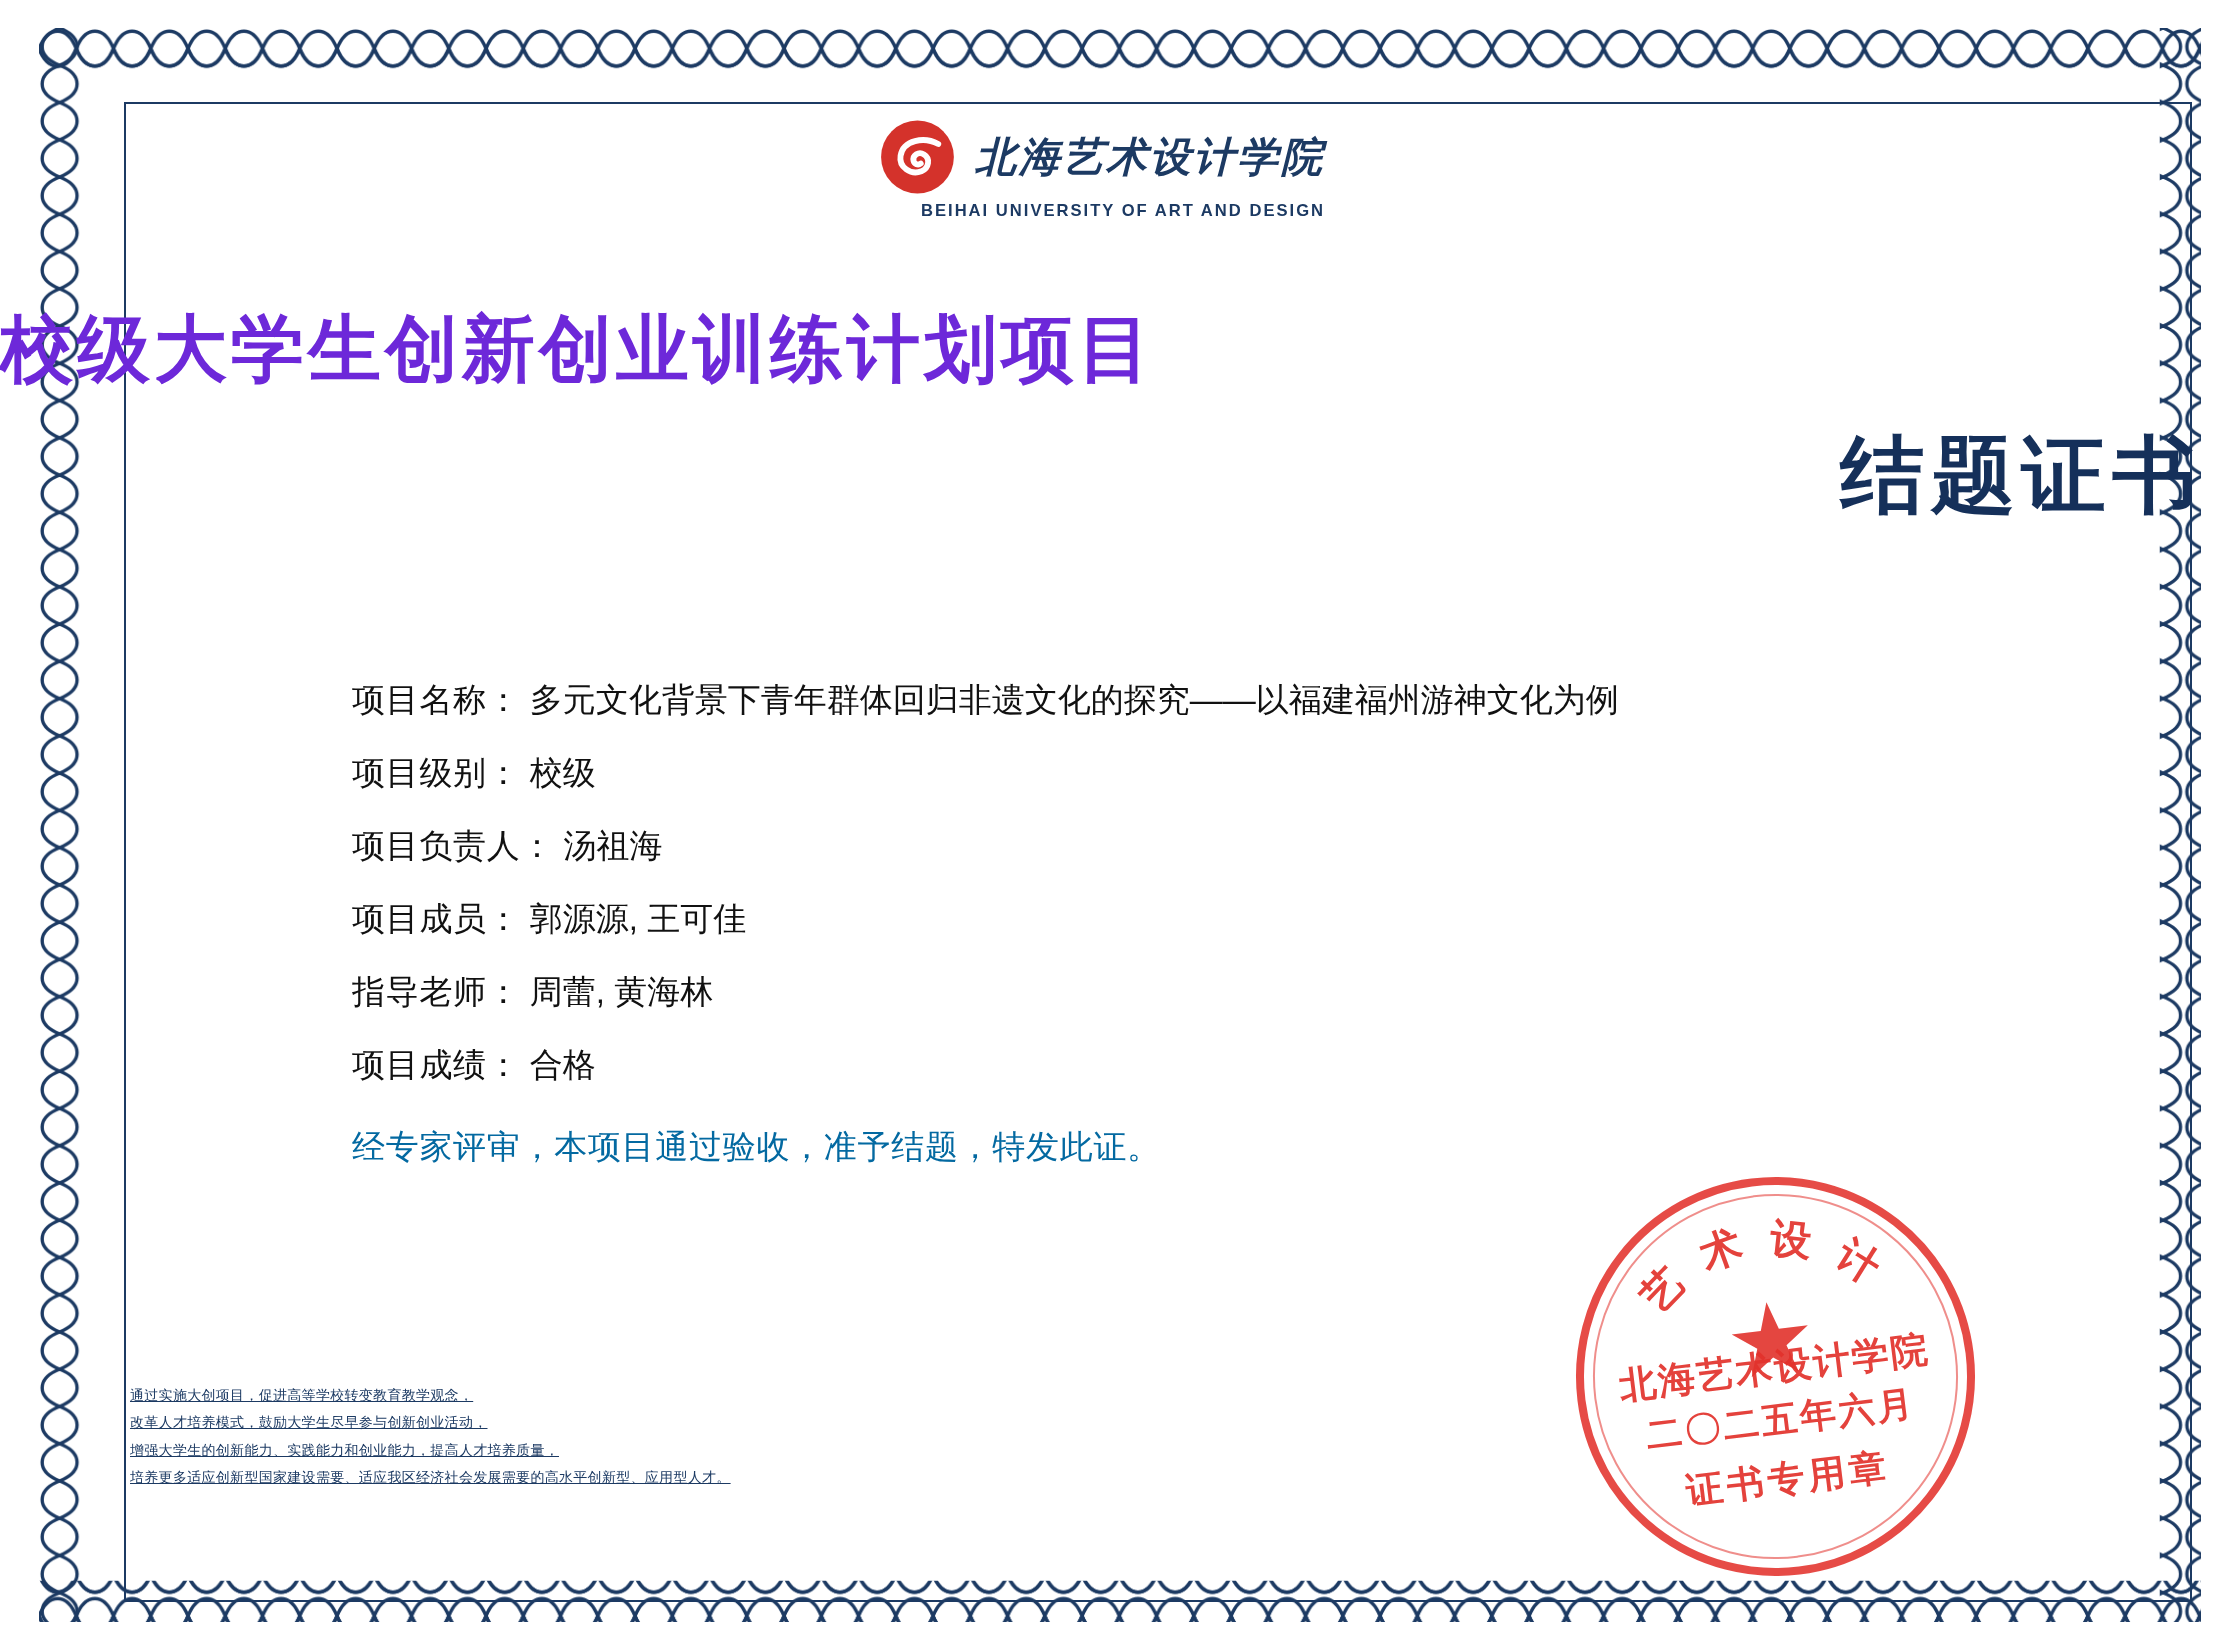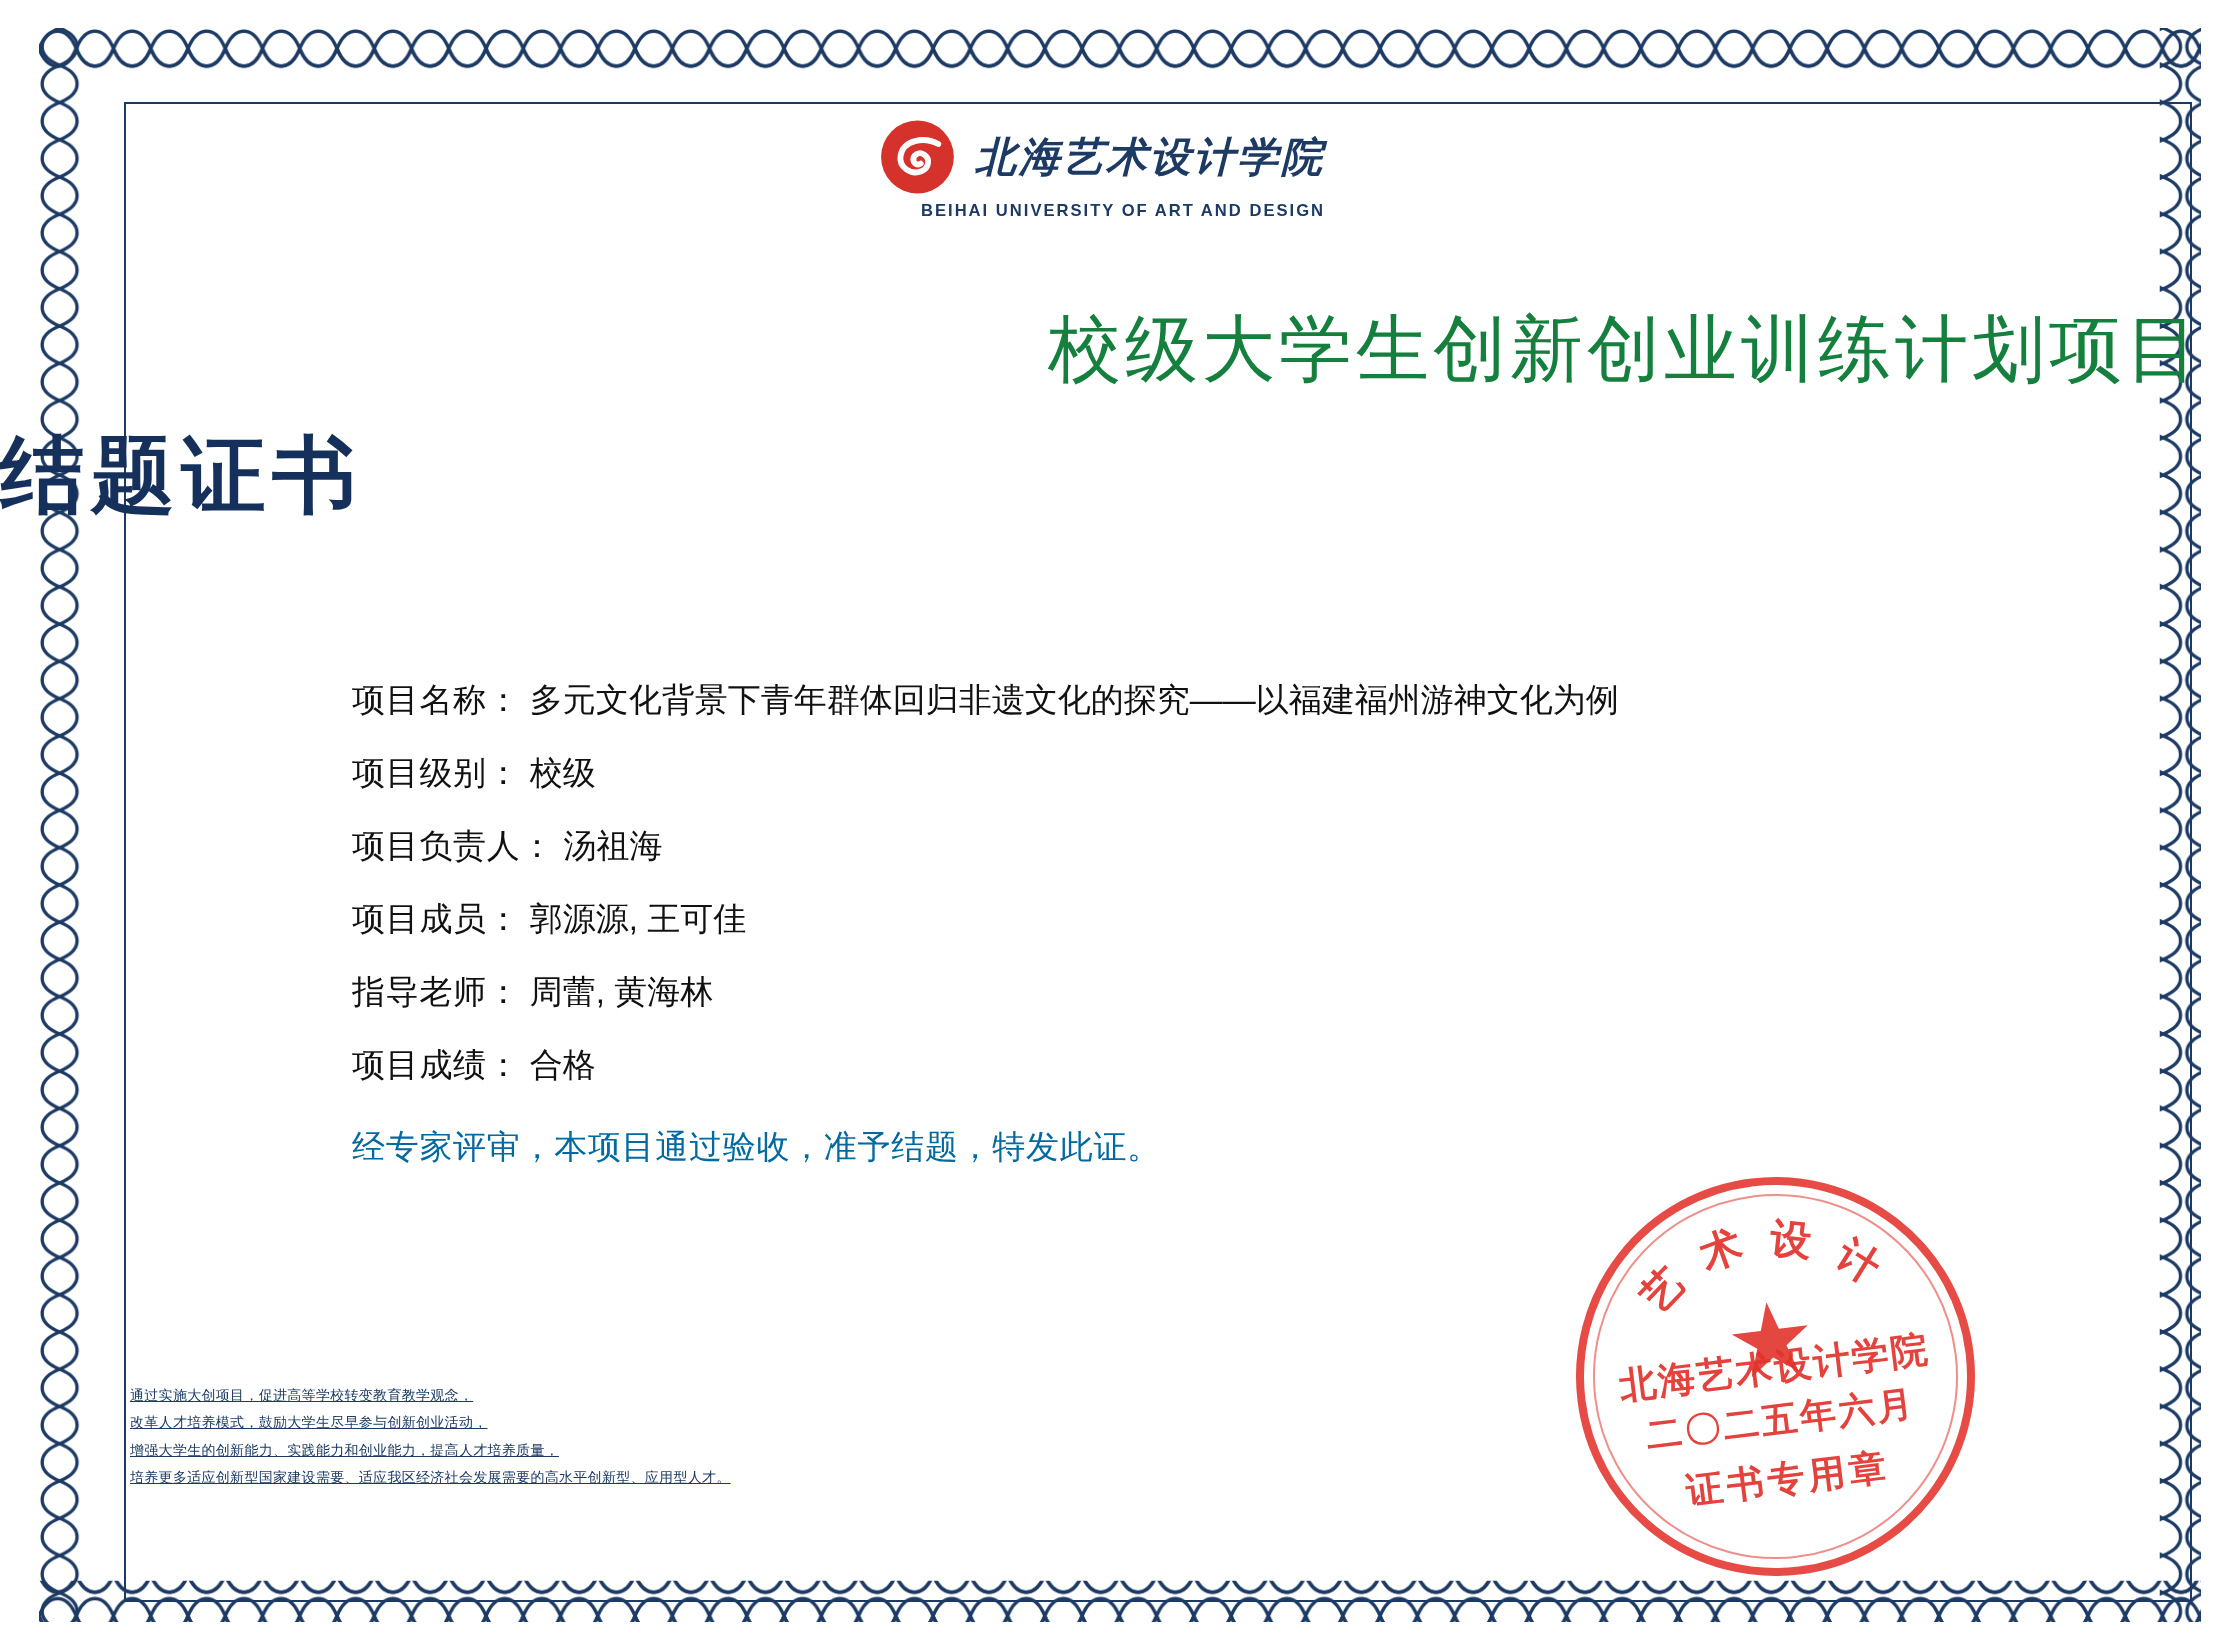--- a/index.html
+++ b/index.html
@@ -86,32 +86,32 @@
     color: #1c3a63;
     font-weight: 700;
     white-space: nowrap;
   }
 
   
   .title-main {
     position: absolute;
     top: 301px;
     width: 100%;
-    text-align: right;
+    text-align: left;
     font-family: "Liberation Serif", serif;
     font-size: 73px;
-    font-weight: 400;
-    color: #15803d;
+    font-weight: 700;
+    color: #6d28d9;
     letter-spacing: 4px;
   }
   .title-sub {
     position: absolute;
     top: 419px;
     width: 100%;
-    text-align: left;
+    text-align: right;
     font-family: "Liberation Serif", serif;
     font-size: 84px;
     font-weight: 700;
     color: #15305a;
     letter-spacing: 6.7px;
   }
 
   
   .fields {
     position: absolute;

